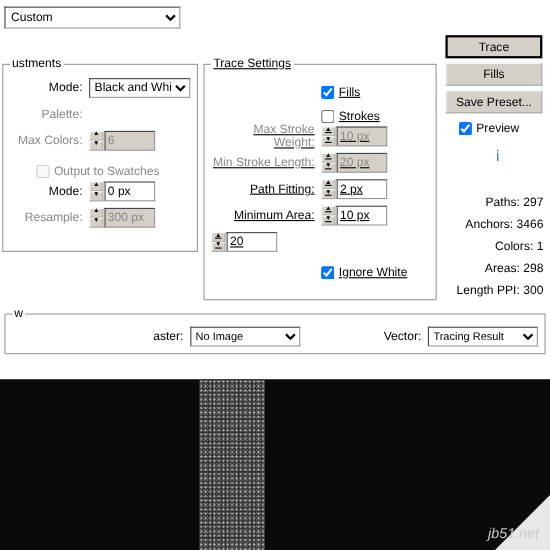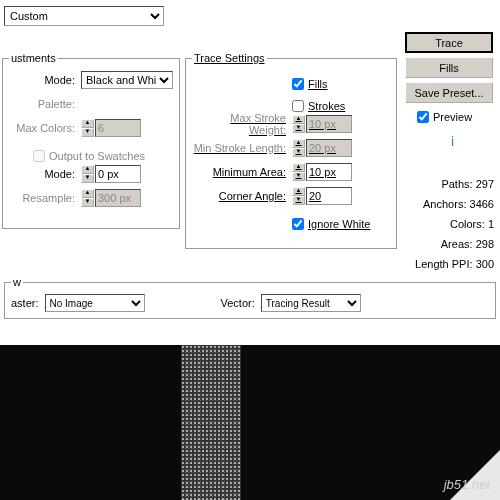--- a/index.html
+++ b/index.html
@@ -25,21 +25,21 @@
 .spin-input.dim { background: #d4d0c8; color: #888; }
 .chk-row { display: flex; align-items: flex-end; height: 22px; padding-left: 24px; }
 .chk { width: 12px; height: 12px; margin-right: 4px; }
 .btn { width: 88px; height: 21px; background: #d4d0c8; border: 1px outset #fff; font-size: 11px; margin-bottom: 4px; cursor: pointer; }
 .btn.default { border: 2px solid #000; }
 .stats { margin-top: 20px; }
 .stat-row { text-align: right; padding: 4px 6px 4px 0; font-size: 11px; }
 .info-icon { text-align: center; color: #3a7cc4; font-size: 14px; padding: 4px 0; }
 .prev-row { display: flex; align-items: center; padding: 4px 0 4px 12px; }
 .bottom-fs { margin: 2px 4px; padding: 6px; }
-.bottom-row { display: flex; align-items: center; gap: 6px; }
+.bottom-row { display: flex; align-items: center; gap: 6px; justify-content: flex-end; }
 .bottom-row .sel2 { width: 100px; height: 18px; background: #fff; border: 1px inset #999; font-size: 10px; }
 .canvas { position: absolute; top: 345px; left: 0; width: 500px; height: 155px; background: #0a0a0a; }
 .stripe { position: absolute; left: 181px; top: 0; width: 60px; height: 155px; background: #333; background-image: radial-gradient(#aaa 1px, transparent 1px), radial-gradient(#666 1px, transparent 1px); background-size: 4px 4px, 3px 3px; }
 .watermark { position: absolute; right: 10px; bottom: 8px; color: #ccc; font-size: 13px; font-style: italic; }
 .fold { position: absolute; right: 0; bottom: 0; width: 0; height: 0; border-left: 50px solid transparent; border-bottom: 50px solid #e8e8e8; }
 </style>
 </head>
 <body>
 
 <div class="dialog">
@@ -119,31 +119,40 @@
           <span class="lbl dim" style="width:100px">Min Stroke Length:</span>
           <div class="spinner">
             <div class="spin-btns">
                 <div class="spin-btn">▲</div>
                 <div class="spin-btn">▼</div>
               </div>
             <input class="spin-input dim" disabled="" value="20 px" style="">
           </div>
         </div>
         <div class="row">
+          <span class="lbl" style="width:100px">Path Fitting:</span>
+          <div class="spinner">
+            <div class="spin-btns">
+                <div class="spin-btn">▲</div>
+                <div class="spin-btn">▼</div>
+              </div>
+            <input class="spin-input" value="2 px" style="">
+          </div>
+        </div>
+        <div class="row">
           <span class="lbl" style="width:100px">Minimum Area:</span>
           <div class="spinner">
             <div class="spin-btns">
                 <div class="spin-btn">▲</div>
                 <div class="spin-btn">▼</div>
               </div>
             <input class="spin-input" value="10 px" style="">
           </div>
         </div>
         <div class="row">
-          <span class="lbl" style="width:100px">Corner Angle:</span>
           <div class="spinner">
             <div class="spin-btns">
                 <div class="spin-btn">▲</div>
                 <div class="spin-btn">▼</div>
               </div>
             <input class="spin-input" value="20" style="">
           </div>
         </div>
         <div class="chk-row" style="padding-left:100px">
           <input type="checkbox" class="chk" checked="" style="">

